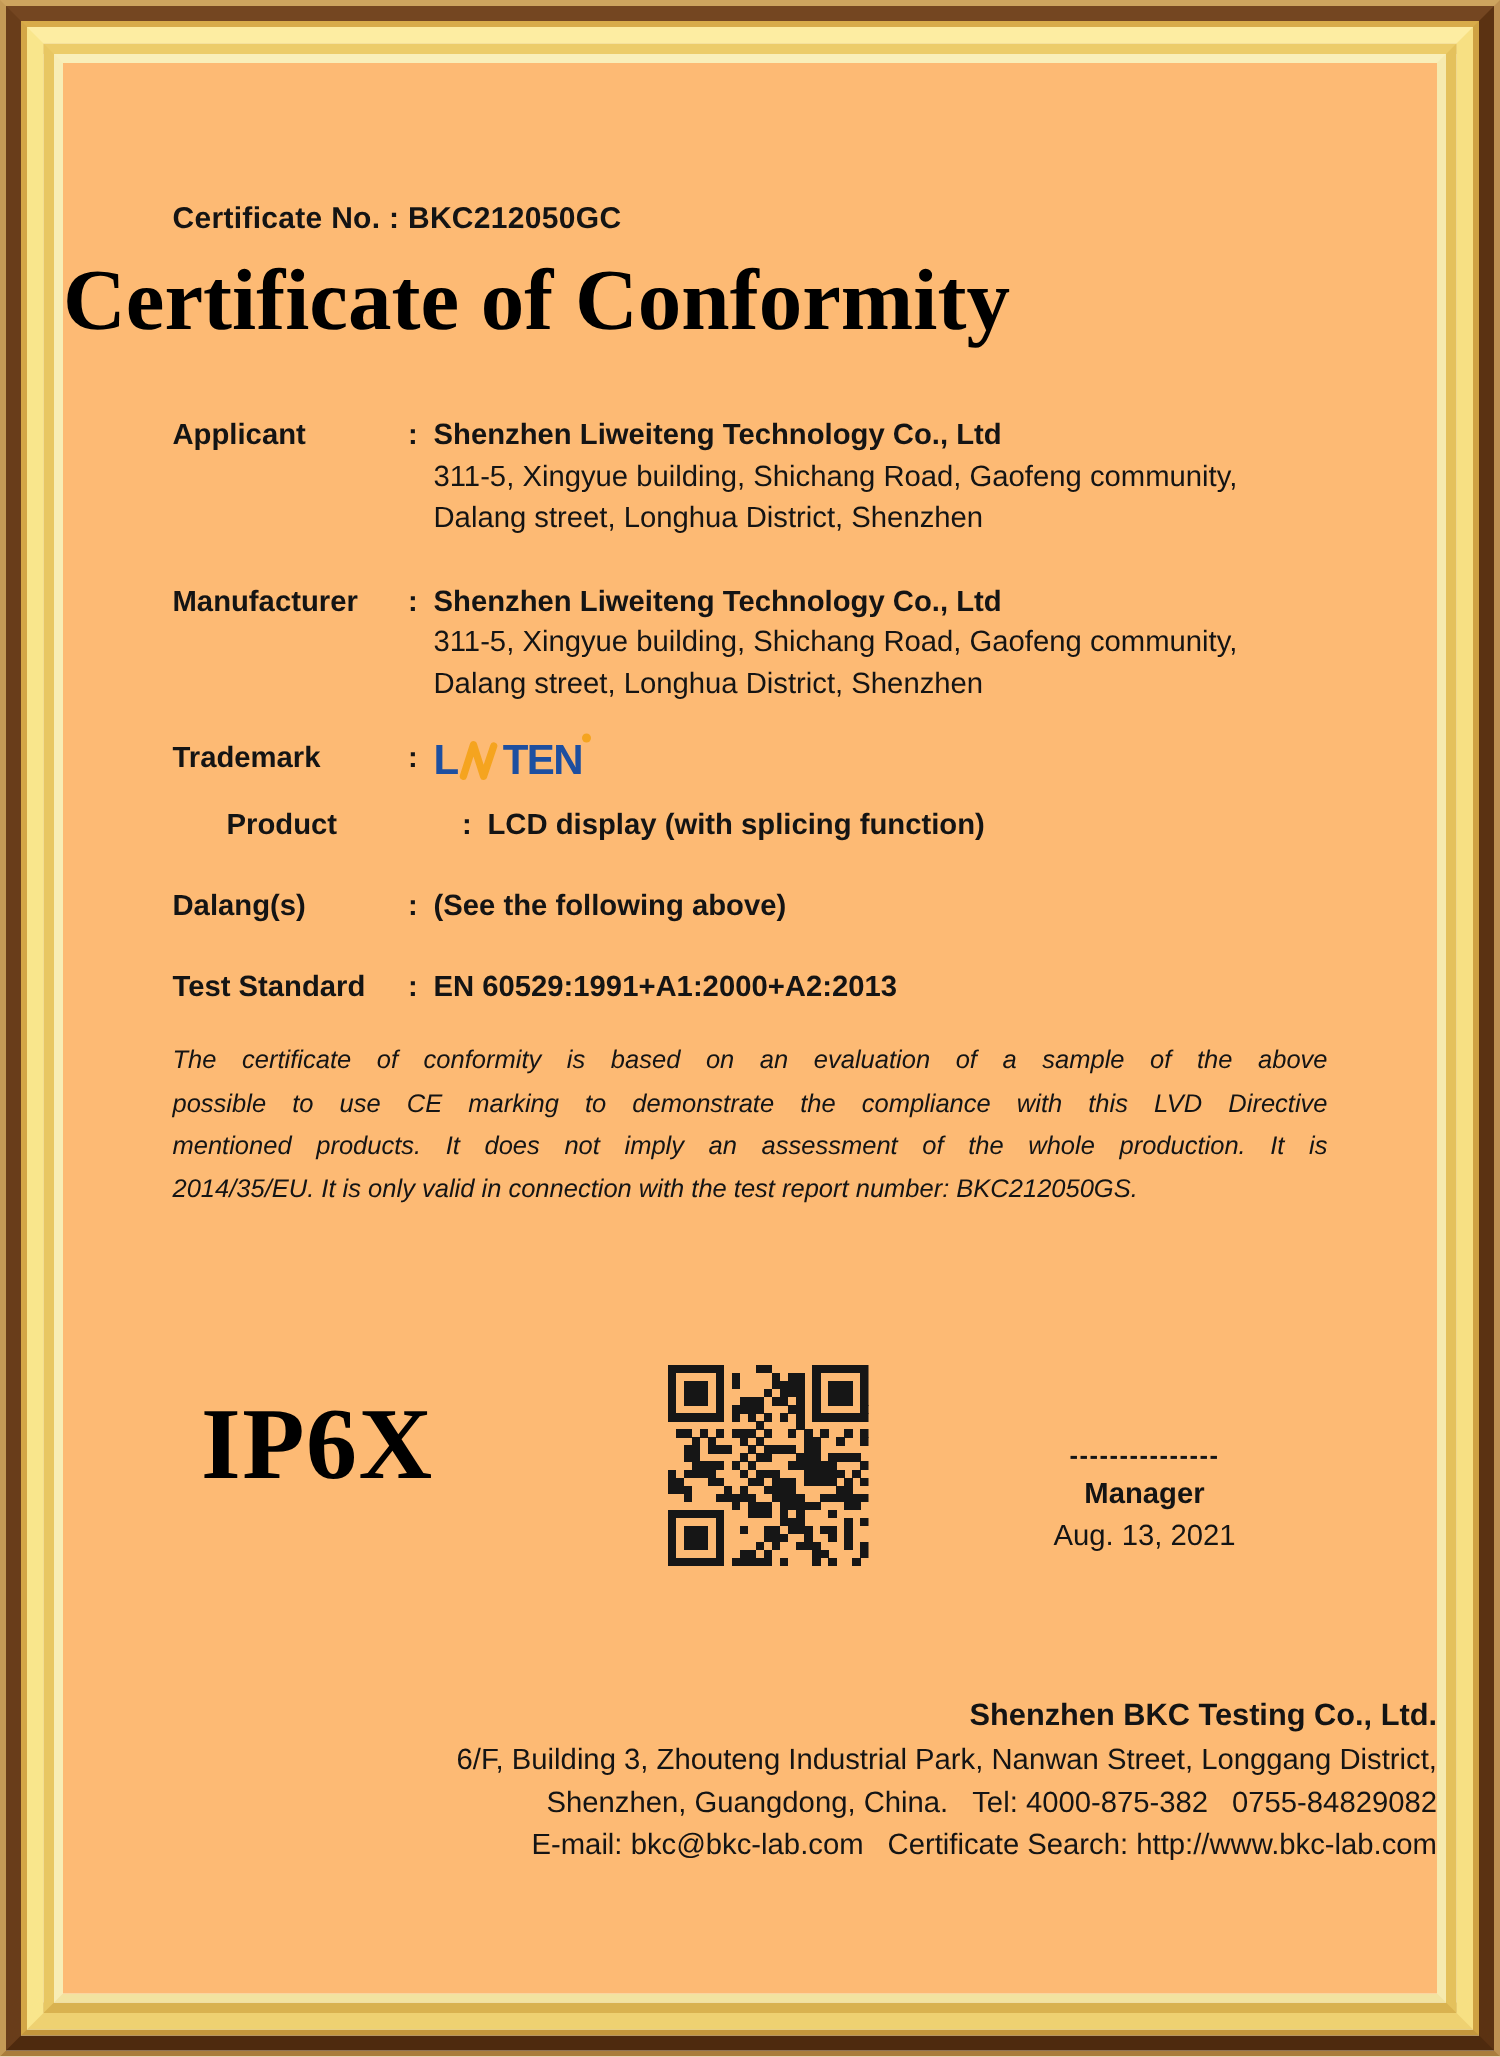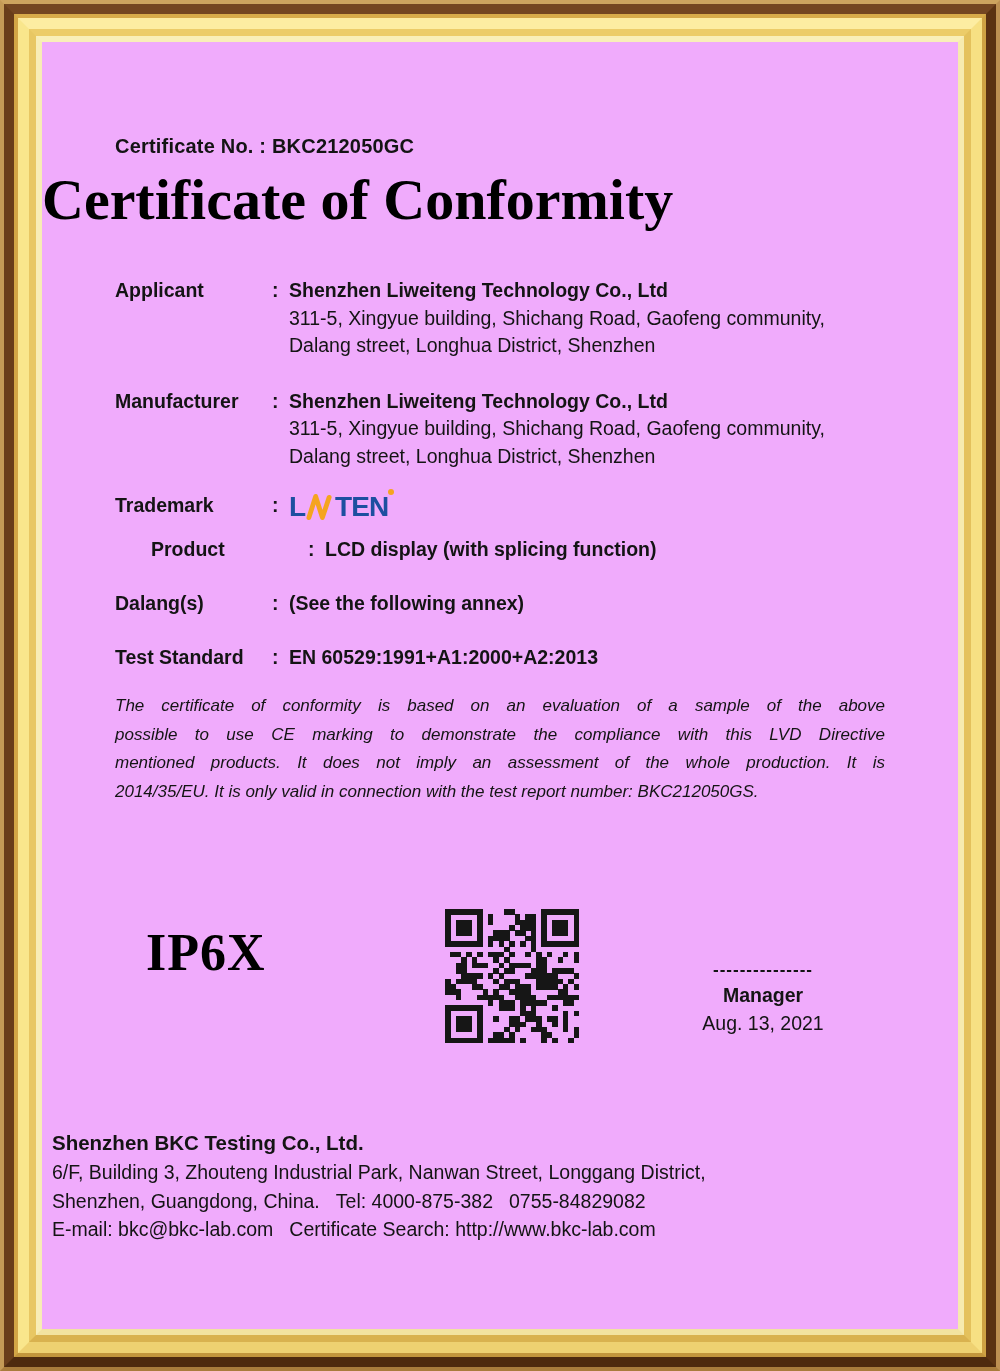--- a/index.html
+++ b/index.html
@@ -5,21 +5,21 @@
   html,body{margin:0;padding:0;background:#fff;}
   .page{position:relative;width:1000px;height:1371px;background:#fff;font-family:"Liberation Sans",sans-serif;color:#141414;}
   
   .b{box-sizing:border-box;width:100%;height:100%;}
   .b1{border:4px solid;border-color:#cda45f #bd9052 #a97c3c #c49a56;}
   .b2{border:10px solid;border-color:#744621 #5b3212 #4e2a0e #693d1a;}
   .b3{border:4px solid;border-color:#d8ab49 #cfa243 #c3963c #d3a646;}
   .b4{border:11px solid;border-color:#fdeda2 #f7e083 #eed171 #f9e68c;}
   .b5{border:7px solid;border-color:#eccc69 #e4c15c #d9b24f #e8c763;}
   .b6{border:6px solid;border-color:#f9efb9 #f6eaae #f2e3a0 #f8edb5;}
-  .content{width:100%;height:100%;background:#f0abfc;overflow:hidden;}
+  .content{width:100%;height:100%;background:#fdba74;overflow:hidden;}
   
   .cert-no{margin:93px 73px 0;font-size:20px;font-weight:700;letter-spacing:.2px;}
   .title{margin:8px 0 0;text-align:left;font-family:"Liberation Serif",serif;font-weight:700;font-size:58px;color:#000;}
   
   .fields{margin:44px 73px 0;font-size:19.5px;line-height:27.5px;}
   .row{display:grid;grid-template-columns:157px 17px 1fr;align-items:start;}
   .lab,.colon{font-weight:700;}
   .company{font-weight:700;}
   .vbold{font-weight:700;}
   .row-manufacturer{margin-top:28px;}
@@ -31,29 +31,29 @@
   .brand{display:inline-flex;align-items:center;height:30px;}
   .brand-l,.brand-ten{font-weight:700;font-size:28px;line-height:28px;color:#1d4fa0;letter-spacing:-1px;}
   .brand-w{display:inline-flex;margin:0 1px;}
   .brand-ten{position:relative;margin-left:1px;}
   .brand-ten::after{content:"";position:absolute;top:-4px;right:-6px;width:6px;height:6px;background:#f5a41f;border-radius:50%;}
   
   .statement{margin:21px 73px 12px;font-size:17px;line-height:28.5px;font-style:italic;}
   .jline{text-align:justify;text-align-last:justify;}
   
   .mid{position:relative;height:165px;margin-top:93px;}
-  .ip{position:absolute;left:104px;top:28px;font-family:"Liberation Serif",serif;font-weight:700;font-size:52px;line-height:1;color:#000;letter-spacing:1px;}
+  .ip{position:absolute;left:92px;top:28px;font-family:"Liberation Serif",serif;font-weight:700;font-size:68px;line-height:1;color:#000;letter-spacing:1px;}
   .qr{position:absolute;left:403px;top:10px;width:134px;height:134px;}
   .qr svg{display:block;width:134px;height:134px;}
   .sig{position:absolute;left:646px;top:62px;width:150px;text-align:center;}
   .sig .dash{font-weight:700;font-size:17px;line-height:18px;letter-spacing:1px;}
   .sig .role{font-weight:700;font-size:19.5px;line-height:28px;margin-top:2px;}
   .sig .date{font-weight:400;font-size:19.5px;line-height:28px;}
   
-  .footer{margin-top:64px;text-align:left;font-size:19.5px;line-height:28.5px;margin-left:10px;}
+  .footer{margin-top:64px;text-align:right;font-size:19.5px;line-height:28.5px;margin-left:10px;}
   .footer .company{font-size:20.5px;font-weight:700;line-height:30px;}
   .sp{display:inline-block;width:16px;}
 </style>
 </head>
 <body>
 
 <div class="page">
   <div class="b b1">
     <div class="b b2">
       <div class="b b3">
@@ -105,21 +105,21 @@
 
                   <div class="row row-product">
                     <div class="lab">Product</div>
                     <div class="colon">:</div>
                     <div class="val vbold">LCD display (with splicing function)</div>
                   </div>
 
                   <div class="row row-models">
                     <div class="lab">Dalang(s)</div>
                     <div class="colon">:</div>
-                    <div class="val vbold">(See the following annex)</div>
+                    <div class="val vbold">(See the following above)</div>
                   </div>
 
                   <div class="row row-test">
                     <div class="lab">Test Standard</div>
                     <div class="colon">:</div>
                     <div class="val vbold">EN 60529:1991+A1:2000+A2:2013</div>
                   </div>
 
                 </div>
 

